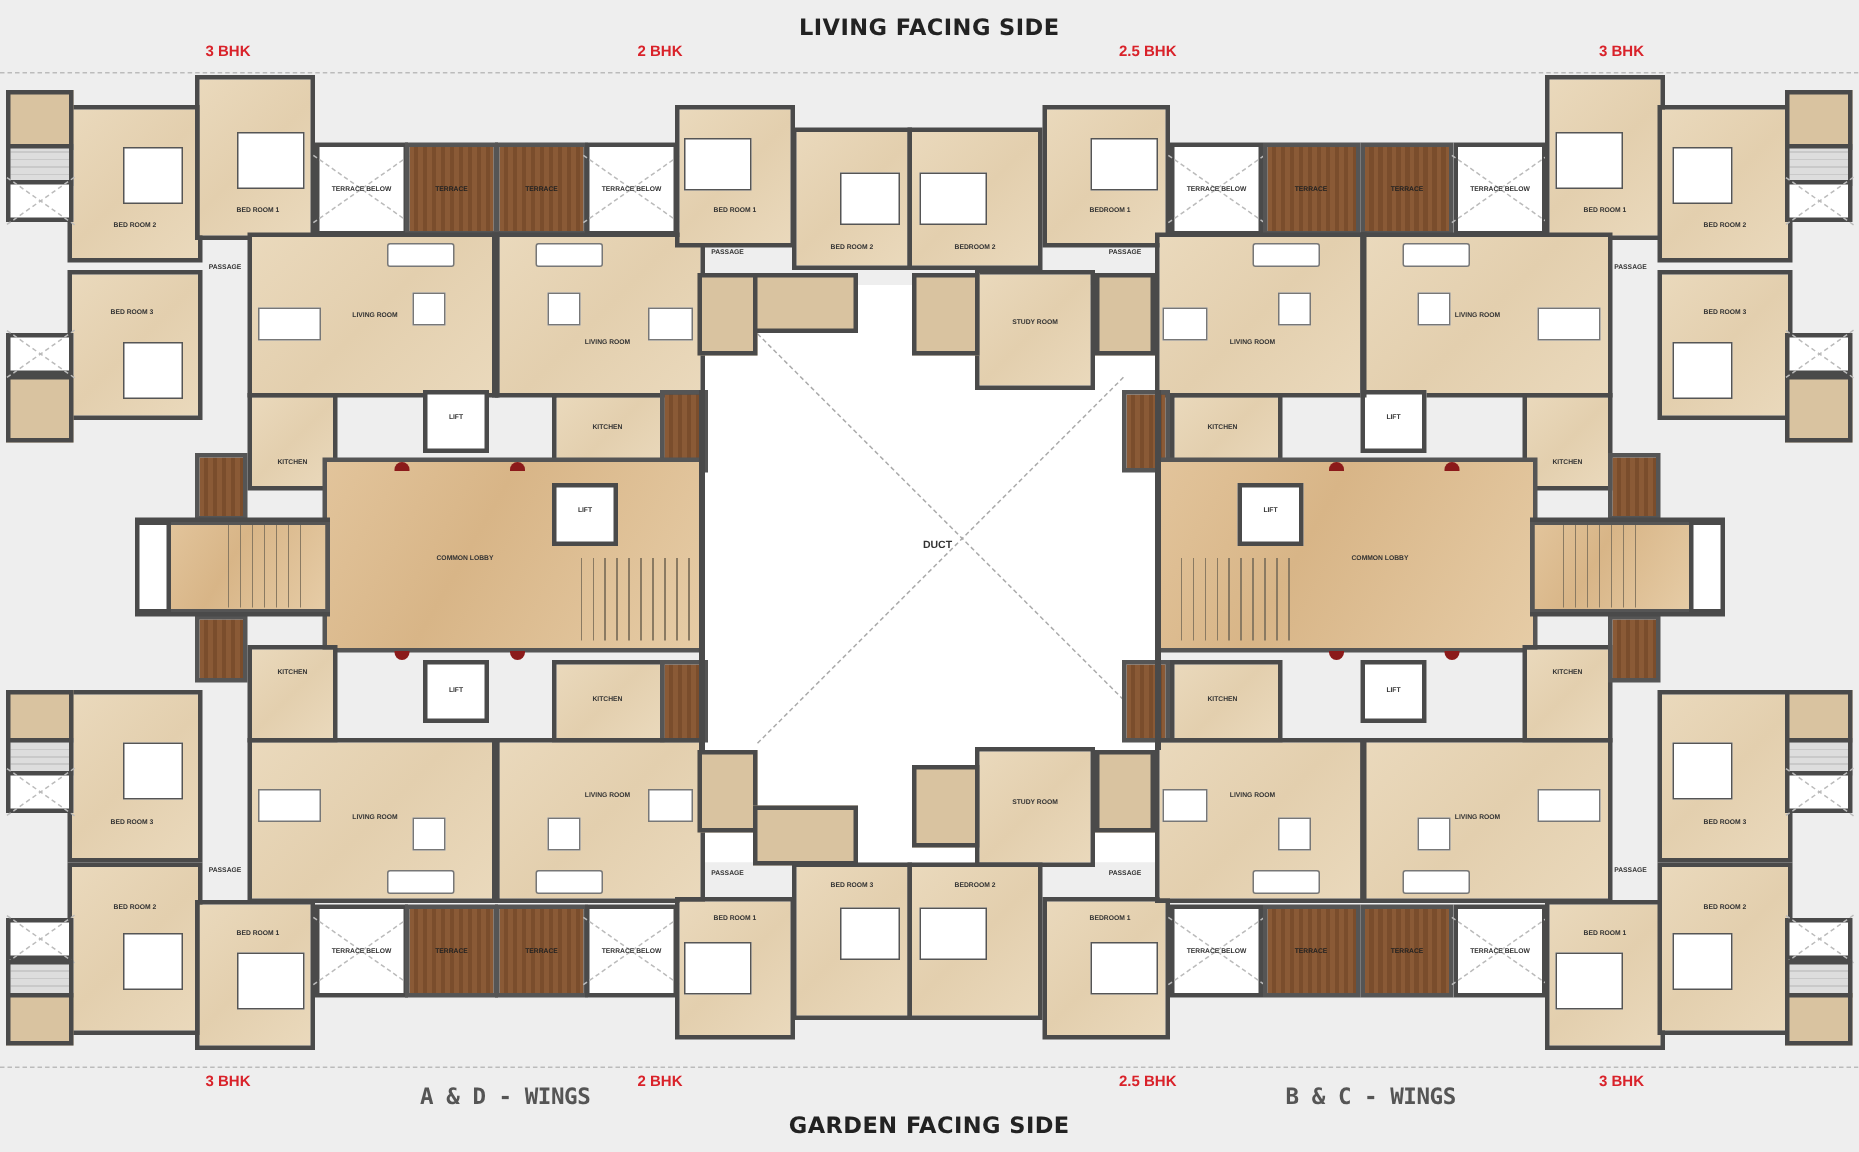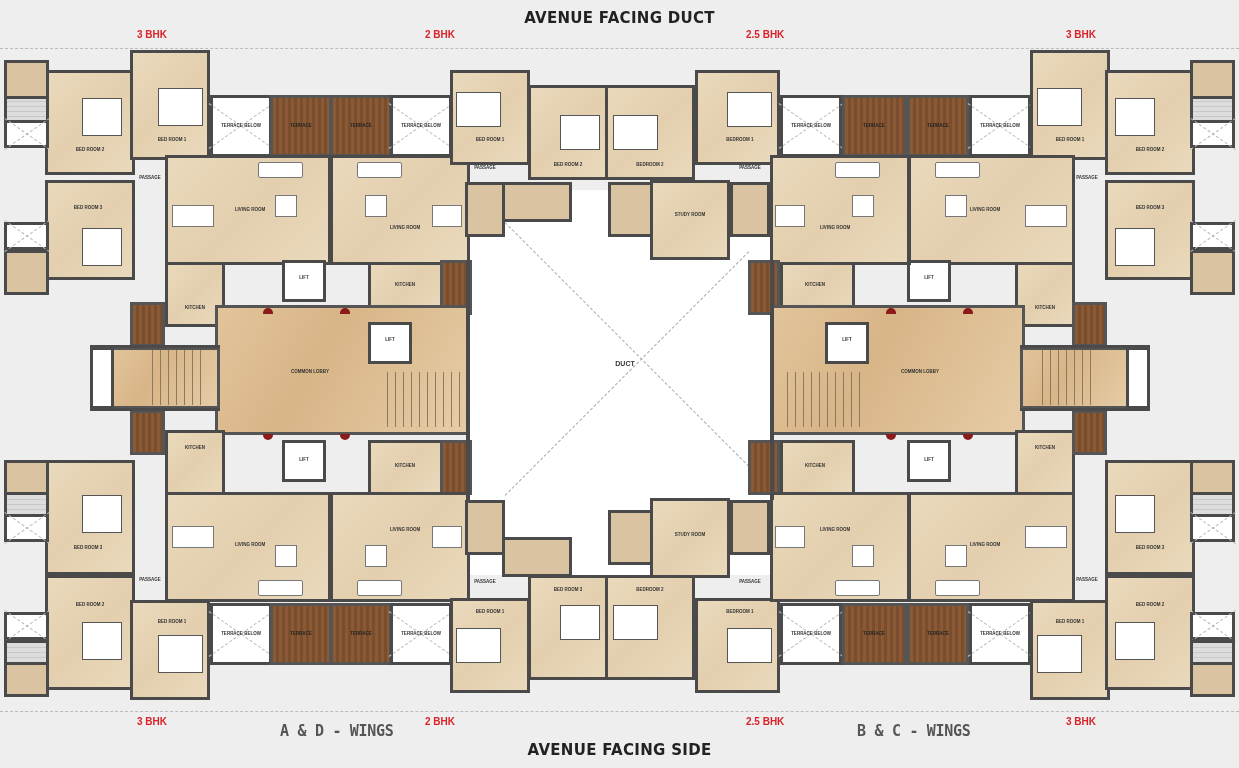--- a/index.html
+++ b/index.html
@@ -28,22 +28,22 @@
   .stair{position:absolute;background:repeating-linear-gradient(90deg,transparent 0 7px,#8a7a62 7px 8px);}
   .duct{position:absolute;background:#fff;}
   .duct-line{position:absolute;border-top:1px dashed #aaa;transform-origin:left center;}
   .lift{position:absolute;background:#fff;border:3px solid #4a4a4a;box-sizing:border-box;}
   .wall{position:absolute;background:#4a4a4a;}
   .bell{position:absolute;width:10px;height:6px;background:#8b1a1a;border-radius:6px 6px 0 0;}
 </style>
 </head>
 <body>
 
-<div class="abs title" style="left:0;width:1239px;text-align:center;top:9px;">AVENUE FACING DUCT</div>
-<div class="abs title" style="left:0;width:1239px;text-align:center;top:741px;">AVENUE FACING SIDE</div>
+<div class="abs title" style="left:0;width:1239px;text-align:center;top:9px;">LIVING FACING SIDE</div>
+<div class="abs title" style="left:0;width:1239px;text-align:center;top:741px;">GARDEN FACING SIDE</div>
 
 <div class="abs bhk" style="left:137px;top:29px;">3 BHK</div>
 <div class="abs bhk" style="left:425px;top:29px;">2 BHK</div>
 <div class="abs bhk" style="left:746px;top:29px;">2.5 BHK</div>
 <div class="abs bhk" style="left:1066px;top:29px;">3 BHK</div>
 
 <div class="abs bhk" style="left:137px;top:716px;">3 BHK</div>
 <div class="abs bhk" style="left:425px;top:716px;">2 BHK</div>
 <div class="abs bhk" style="left:746px;top:716px;">2.5 BHK</div>
 <div class="abs bhk" style="left:1066px;top:716px;">3 BHK</div>

